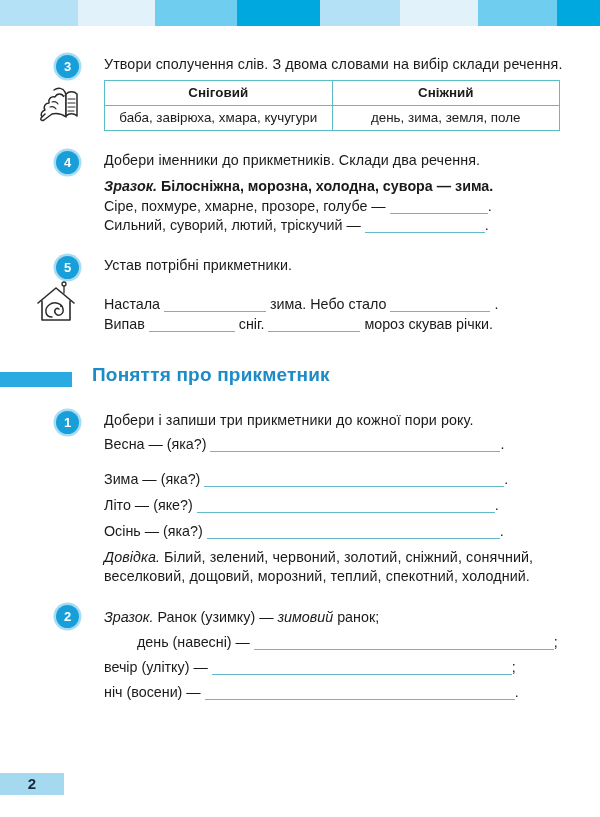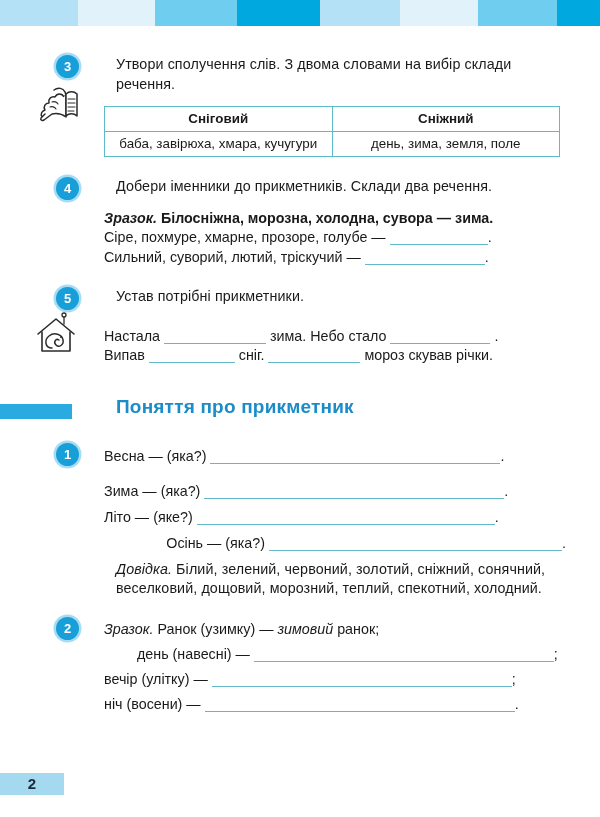--- a/index.html
+++ b/index.html
@@ -55,21 +55,21 @@
     font-weight: bold;
     line-height: 23px;
     text-align: center;
     font-family: "Liberation Sans", sans-serif;
   }
 
   .prompt {
     font-size: 14.3px;
     line-height: 19.5px;
     letter-spacing: 0.1px;
-    margin: 12px;
+    margin: 0;
   }
 
   .line {
     font-size: 14.3px;
     line-height: 19.5px;
     margin: 0;
     white-space: nowrap;
   }
   .it { font-style: italic; }
 
@@ -112,21 +112,21 @@
   #heading-bar {
     position: absolute;
     left: 0;
     top: 8px;
     width: 72px;
     height: 15px;
     background: #29aae1;
   }
   #heading-text {
     position: absolute;
-    left: 116px;
+    left: 92px;
     top: 0;
     font-size: 19px;
     font-weight: bold;
     color: #1b8cc7;
     letter-spacing: 0.2px;
   }
 
   
   #page-number {
     position: absolute;
@@ -234,31 +234,32 @@
     </div>
   </div>
 
   <div id="section-heading" style="margin-top:30px;">
     <div id="heading-bar"></div>
     <div id="heading-text">Поняття про прикметник</div>
   </div>
 
   <div class="exercise" style="margin-top:13px;">
     <div class="badge">1</div>
+    <div class="prompt">Добери і запиши три прикметники до кожної пори року.</div>
 
     <div class="line" style="line-height:26px;">
       <span>Весна — (яка?) </span><span class="blank" style="width:290px;"></span><span>.</span>
     </div>
     <div class="line" style="margin-top:9px;line-height:26px;">
       <span>Зима — (яка?) </span><span class="blank" style="width:300px;"></span><span>.</span>
     </div>
     <div class="line" style="line-height:26px;">
       <span>Літо — (яке?) </span><span class="blank" style="width:298px;"></span><span>.</span>
     </div>
-    <div class="line" style="line-height:26px;text-align:right;">
+    <div class="line" style="line-height:26px;">
       <span>Осінь — (яка?) </span><span class="blank" style="width:293px;"></span><span>.</span>
     </div>
 
     <div class="prompt" style="margin-top:4px;">
       <span class="it">Довідка.</span><span> Білий, зелений, червоний, золотий, сніжний, сонячний, веселковий, дощовий, морозний, теплий, спекотний, холодний.</span>
     </div>
   </div>
 
   <div class="exercise" style="margin-top:18px;">
     <div class="badge">2</div>

